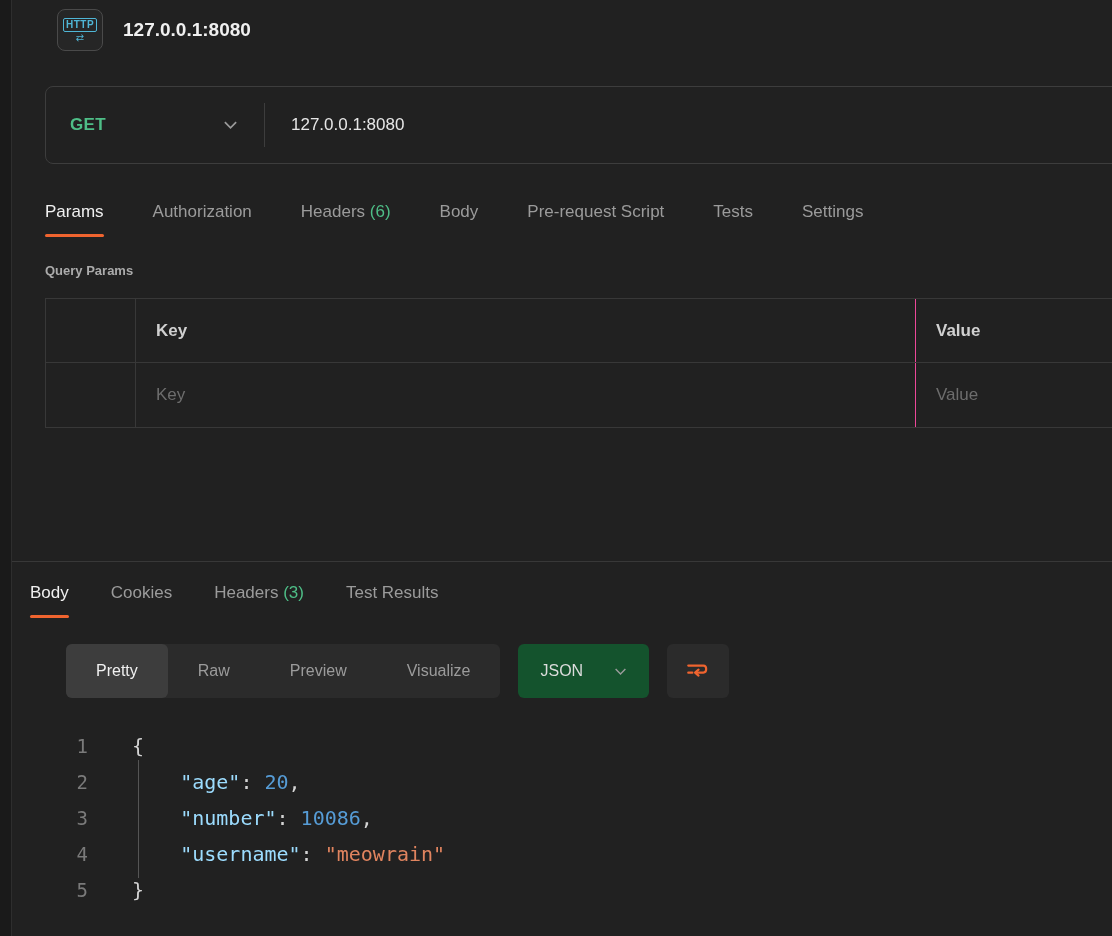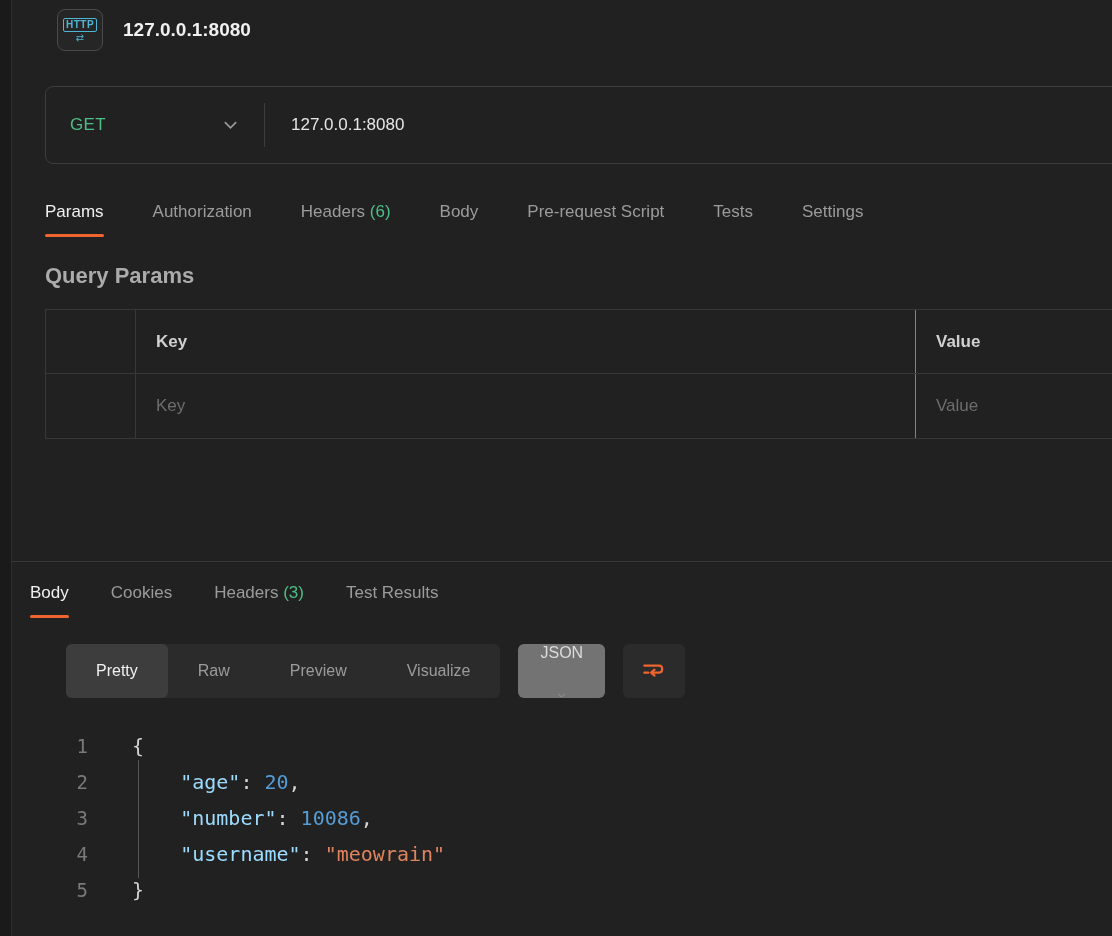--- a/index.html
+++ b/index.html
@@ -30,52 +30,52 @@
               display:flex;flex-direction:column;align-items:center;justify-content:center;gap:1px;}
   .http-txt{font-size:10px;font-weight:bold;color:#4fb6d6;border:1px solid #4fb6d6;border-radius:2px;
             padding:0 2px;line-height:12px;letter-spacing:.5px;}
   .http-arrows{font-size:10px;line-height:10px;color:#4fb6d6;}
   .req-title{font-size:19px;font-weight:700;color:var(--text);}
 
   .url-bar{margin-top:32px;width:1200px;height:78px;border:1px solid #3d3d3d;border-radius:8px;
            display:flex;align-items:center;background:var(--bg);}
   .method-select{width:218px;height:100%;display:flex;align-items:center;justify-content:space-between;
                  padding:0 26px 0 24px;cursor:pointer;}
-  .method-label{color:var(--accent-green);font-weight:400;font-size:17px;letter-spacing:.3px;}
+  .method-label{color:var(--accent-green);font-weight:700;font-size:17px;letter-spacing:.3px;}
   .vdiv{width:1px;height:44px;background:#3d3d3d;}
   .url-input{padding-left:26px;font-size:17px;color:#e6e6e6;flex:1;}
 
   .tabs{display:flex;gap:49px;margin-top:38px;font-size:17px;}
   .tab{position:relative;color:var(--muted);padding-bottom:15px;cursor:pointer;white-space:nowrap;}
   .tab.active{color:var(--text);}
   .tab.active::after{content:"";position:absolute;left:0;right:0;bottom:0;height:3px;
                      background:var(--accent-orange);border-radius:2px;}
   .tab .tab-count{color:var(--accent-green);}
 
-  .qp-heading{margin-top:26px;font-size:22px;font-weight:700;color:#ababab;}
+  .qp-heading{margin-top:26px;font-size:13px;font-weight:700;color:#ababab;}
   .qp-table{margin-top:20px;width:1200px;border:1px solid #383838;}
   .qp-row{display:flex;height:64px;}
   .qp-head{border-bottom:1px solid #383838;}
   .qp-c1{width:90px;flex:0 0 90px;border-right:1px solid #383838;}
   .qp-c2{width:780px;flex:0 0 780px;border-right:1px solid #ec4899;display:flex;align-items:center;padding-left:20px;}
   .qp-c3{flex:1;display:flex;align-items:center;padding-left:20px;}
   .qp-h{font-weight:700;color:#d0d0d0;font-size:17px;}
   .ph{color:var(--dim);font-size:17px;}
 
   
   .response-pane{flex:1;border-top:1px solid #383838;padding:21px 0 0 18px;}
   .resp-tabs{margin-top:0;gap:42px;}
 
   .toolbar{display:flex;align-items:center;margin-top:26px;gap:18px;padding-left:36px;}
   .seg-group{display:flex;background:#2b2b2b;border-radius:6px;height:54px;align-items:stretch;}
   .seg{display:flex;align-items:center;padding:0 30px;color:var(--muted);font-size:16px;
        border-radius:6px;cursor:pointer;}
   .seg.active{background:#3d3d3d;color:var(--text);}
-  .json-select{display:flex;align-items:center;gap:31px;background:#737373;border-radius:6px;height:54px;
-               padding:0 22px;color:#dcdcdc;font-size:16px;cursor:pointer;flex-direction:column;}
+  .json-select{display:flex;align-items:center;gap:31px;background:#14532d;border-radius:6px;height:54px;
+               padding:0 22px;color:#dcdcdc;font-size:16px;cursor:pointer;}
   .wrap-btn{width:62px;height:54px;background:#2b2b2b;border-radius:6px;display:flex;
             align-items:center;justify-content:center;cursor:pointer;}
 
   .code{display:flex;margin-top:30px;font-family:"DejaVu Sans Mono",monospace;}
   .gutter{width:58px;flex:0 0 58px;text-align:right;color:#7a7a7a;font-size:19px;line-height:36px;}
   .ln{height:36px;}
   .code-lines-wrap{position:relative;margin-left:44px;}
   .indent-guide{position:absolute;left:6px;top:32px;height:118px;width:1px;background:#555;}
   .code-line{height:36px;line-height:36px;font-size:20px;white-space:pre;}
   .tok-p,.tok-w{color:var(--code-punct);}

